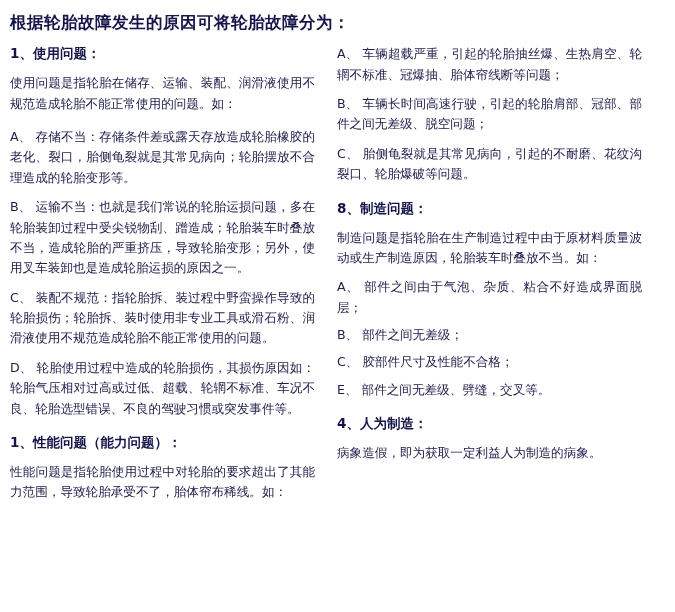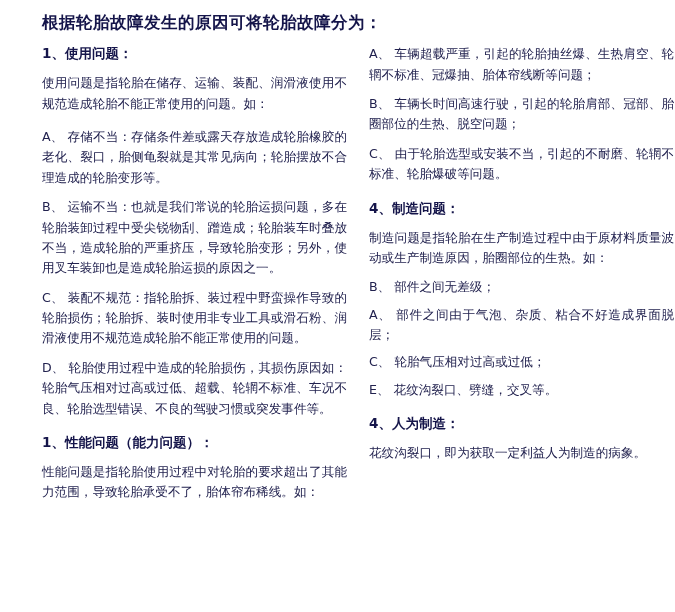--- a/index.html
+++ b/index.html
@@ -13,21 +13,20 @@
     font-family: "DejaVu Sans", "Liberation Sans", sans-serif;
     color: #1a1a4e;
     overflow: hidden;
   }
   .page {
     position: relative;
     width: 569px;
     height: 612px;
     box-sizing: border-box;
     padding: 8px 10px 0 10px;
-    margin-left: 32px;
   }
   .doc-title {
     font-size: 16.5px;
     font-weight: bold;
     color: #15154a;
     letter-spacing: 0.5px;
     line-height: 1.35;
     margin: 4px 0 10px 0;
     white-space: nowrap;
   }
@@ -80,26 +79,26 @@
       <p class="para">A、 存储不当：存储条件差或露天存放造成轮胎橡胶的老化、裂口，胎侧龟裂就是其常见病向；轮胎摆放不合理造成的轮胎变形等。</p>
       <p class="para">B、 运输不当：也就是我们常说的轮胎运损问题，多在轮胎装卸过程中受尖锐物刮、蹭造成；轮胎装车时叠放不当，造成轮胎的严重挤压，导致轮胎变形；另外，使用叉车装卸也是造成轮胎运损的原因之一。</p>
       <p class="para">C、 装配不规范：指轮胎拆、装过程中野蛮操作导致的轮胎损伤；轮胎拆、装时使用非专业工具或滑石粉、润滑液使用不规范造成轮胎不能正常使用的问题。</p>
       <p class="para">D、 轮胎使用过程中造成的轮胎损伤，其损伤原因如：轮胎气压相对过高或过低、超载、轮辋不标准、车况不良、轮胎选型错误、不良的驾驶习惯或突发事件等。</p>
       <div class="heading">1、性能问题（能力问题）：</div>
       <p class="para">性能问题是指轮胎使用过程中对轮胎的要求超出了其能力范围，导致轮胎承受不了，胎体帘布稀线。如：</p>
     </div>
 
     <div class="col">
       <p class="para">A、 车辆超载严重，引起的轮胎抽丝爆、生热肩空、轮辋不标准、冠爆抽、胎体帘线断等问题；</p>
-      <p class="para">B、 车辆长时间高速行驶，引起的轮胎肩部、冠部、胎圈部位的生热、脱空问题；</p>
-      <p class="para">C、 由于轮胎选型或安装不当，引起的不耐磨、轮辋不标准、轮胎爆破等问题。</p>
-      <div class="heading">4、制造问题：</div>
-      <p class="para">制造问题是指轮胎在生产制造过程中由于原材料质量波动或生产制造原因，胎圈部位的生热。如：</p>
+      <p class="para">B、 车辆长时间高速行驶，引起的轮胎肩部、冠部、部件之间无差级、脱空问题；</p>
+      <p class="para">C、 胎侧龟裂就是其常见病向，引起的不耐磨、花纹沟裂口、轮胎爆破等问题。</p>
+      <div class="heading">8、制造问题：</div>
+      <p class="para">制造问题是指轮胎在生产制造过程中由于原材料质量波动或生产制造原因，轮胎装车时叠放不当。如：</p>
+      <p class="para tight">A、 部件之间由于气泡、杂质、粘合不好造成界面脱层；</p>
       <p class="para tight">B、 部件之间无差级；</p>
-      <p class="para tight">A、 部件之间由于气泡、杂质、粘合不好造成界面脱层；</p>
-      <p class="para tight">C、 轮胎气压相对过高或过低；</p>
-      <p class="para tight">E、 花纹沟裂口、劈缝，交叉等。</p>
+      <p class="para tight">C、 胶部件尺寸及性能不合格；</p>
+      <p class="para tight">E、 部件之间无差级、劈缝，交叉等。</p>
       <div class="heading">4、人为制造：</div>
-      <p class="para">花纹沟裂口，即为获取一定利益人为制造的病象。</p>
+      <p class="para">病象造假，即为获取一定利益人为制造的病象。</p>
     </div>
 
   </div>
 </div>
 
 </body></html>

